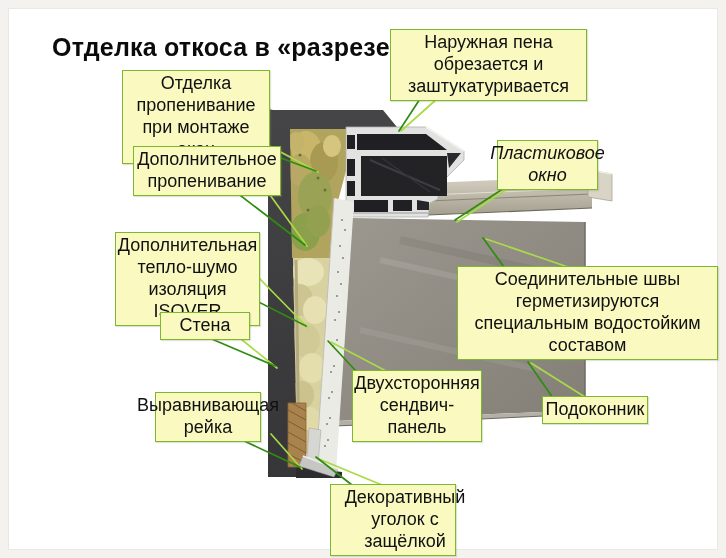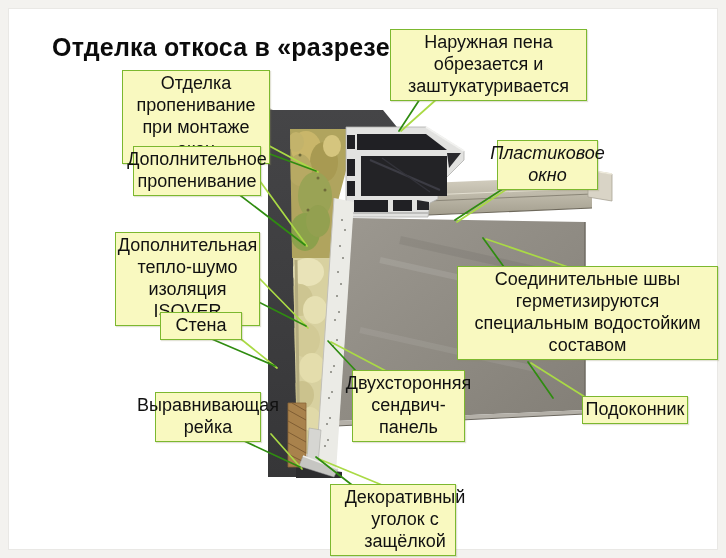--- a/index.html
+++ b/index.html
@@ -193,23 +193,23 @@
       <line x1="271" y1="434" x2="302" y2="469" stroke="#aada45" stroke-width="1.7"></line>
       <line x1="242" y1="440" x2="300" y2="467" stroke="#2f8c10" stroke-width="1.7"></line>
 
       <line x1="382" y1="485" x2="319" y2="459" stroke="#aada45" stroke-width="1.7"></line>
       <line x1="352" y1="485" x2="316" y2="457" stroke="#2f8c10" stroke-width="1.7"></line>
     </g>
   </svg>
 
   <div class="cb" style="left:390px;top:29px;width:197px;min-height:44px;">Наружная пена обрезается и заштукатуривается</div>
   <div class="cb" style="left:122px;top:70px;width:148px;min-height:63px;">Отделка пропенивание при монтаже окон</div>
-  <div class="cb" style="left:133px;top:146px;width:128px;min-height:40px;">Дополнительное пропенивание</div>
+  <div class="cb" style="left:133px;top:146px;width:148px;min-height:40px;">Дополнительное пропенивание</div>
   <div class="cb" style="left:497px;top:140px;width:101px;min-height:40px;font-style:italic;">Пластиковое окно</div>
   <div class="cb" style="left:115px;top:232px;width:145px;min-height:56px;">Дополнительная тепло-шумо изоляция ISOVER</div>
   <div class="cb" style="left:457px;top:266px;width:261px;min-height:57px;">Соединительные швы герметизируются специальным водостойким составом</div>
-  <div class="cb" style="left:160px;top:312px;width:82px;min-height:25px;">Стена</div>
-  <div class="cb" style="left:352px;top:370px;width:113px;min-height:44px;">Двухсторонняя сендвич-панель</div>
-  <div class="cb" style="left:542px;top:396px;width:106px;min-height:25px;margin-left:40px;">Подоконник</div>
+  <div class="cb" style="left:160px;top:312px;width:90px;min-height:25px;">Стена</div>
+  <div class="cb" style="left:352px;top:370px;width:130px;min-height:44px;">Двухсторонняя сендвич-панель</div>
+  <div class="cb" style="left:542px;top:396px;width:106px;min-height:25px;">Подоконник</div>
   <div class="cb" style="left:155px;top:392px;width:106px;min-height:46px;">Выравнивающая рейка</div>
   <div class="cb" style="left:330px;top:484px;width:126px;min-height:41px;padding-left:28px;">Декоративный уголок с защёлкой</div>
 
 </div>
 
 </body></html>

